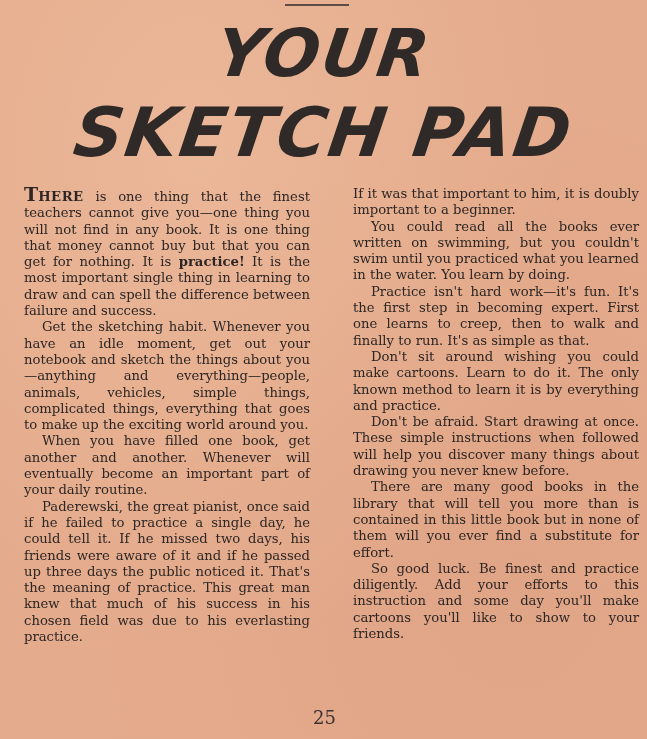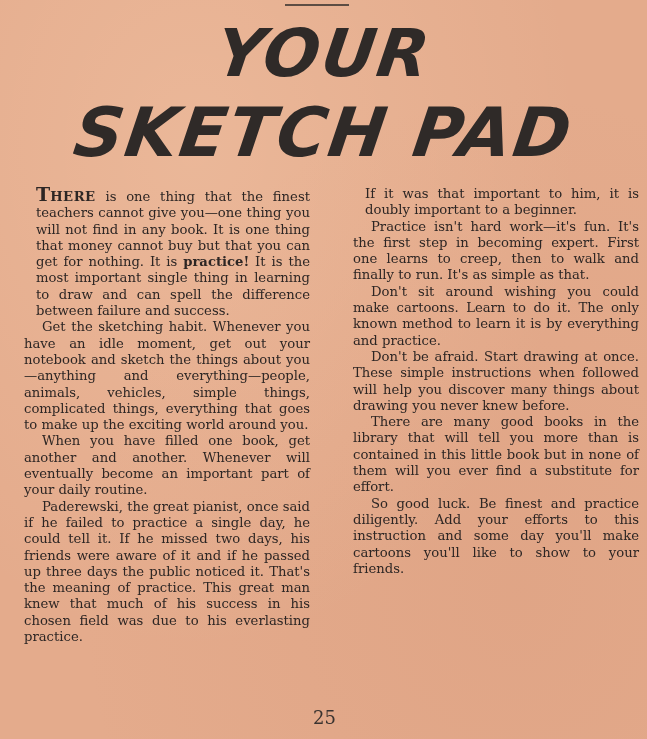--- a/index.html
+++ b/index.html
@@ -20,21 +20,21 @@
   }
   .t1 { top:18px; font-size:66px; line-height:72px; }
   .t2 { top:95px; font-size:68px; line-height:76px; }
   .col {
     position:absolute; top:186px; width:286px;
     font-size:13.2px; line-height:16.3px; text-align:justify;
   }
   .col-left { left:24px; }
   .col-right { left:353px; }
   .col p { margin:0; text-indent:18px; }
-  .col p.noindent { text-indent:0;margin-left:12px; }
+  .col p.noindent { text-indent:0; }
   .dropcap { font-size:19px; font-weight:bold; }
   .smallcaps { font-weight:bold; letter-spacing:0.5px; }
   .bold { font-weight:bold; }
   .page-number { position:absolute; left:313px; top:707px; font-size:18px; color:#3a3330; }
 </style>
 </head>
 <body>
 
 <div class="top-rule"></div>
 
@@ -45,20 +45,21 @@
   <p class="noindent">
     <span class="dropcap">T</span><span class="smallcaps">HERE</span><span> is one thing that the finest teachers cannot give you—one thing you will not find in any book. It is one thing that money cannot buy but that you can get for nothing. It is </span><span class="bold">practice!</span><span> It is the most important single thing in learning to draw and can spell the difference between failure and success.</span>
   </p>
   <p>Get the sketching habit. Whenever you have an idle moment, get out your notebook and sketch the things about you—anything and everything—people, animals, vehicles, simple things, complicated things, everything that goes to make up the exciting world around you.</p>
   <p>When you have filled one book, get another and another. Whenever will eventually become an important part of your daily routine.</p>
   <p>Paderewski, the great pianist, once said if he failed to practice a single day, he could tell it. If he missed two days, his friends were aware of it and if he passed up three days the public noticed it. That's the meaning of practice. This great man knew that much of his success in his chosen field was due to his everlasting practice.</p>
 </div>
 
 <div class="col col-right">
   <p class="noindent">If it was that important to him, it is doubly important to a beginner.</p>
+  <p>You could read all the books ever written on swimming, but you couldn't swim until you practiced what you learned in the water. You learn by doing.</p>
   <p>Practice isn't hard work—it's fun. It's the first step in becoming expert. First one learns to creep, then to walk and finally to run. It's as simple as that.</p>
   <p>Don't sit around wishing you could make cartoons. Learn to do it. The only known method to learn it is by everything and practice.</p>
   <p>Don't be afraid. Start drawing at once. These simple instructions when followed will help you discover many things about drawing you never knew before.</p>
   <p>There are many good books in the library that will tell you more than is contained in this little book but in none of them will you ever find a substitute for effort.</p>
   <p>So good luck. Be finest and practice diligently. Add your efforts to this instruction and some day you'll make cartoons you'll like to show to your friends.</p>
 </div>
 
 <div class="page-number">25</div>
 
 </body></html>

